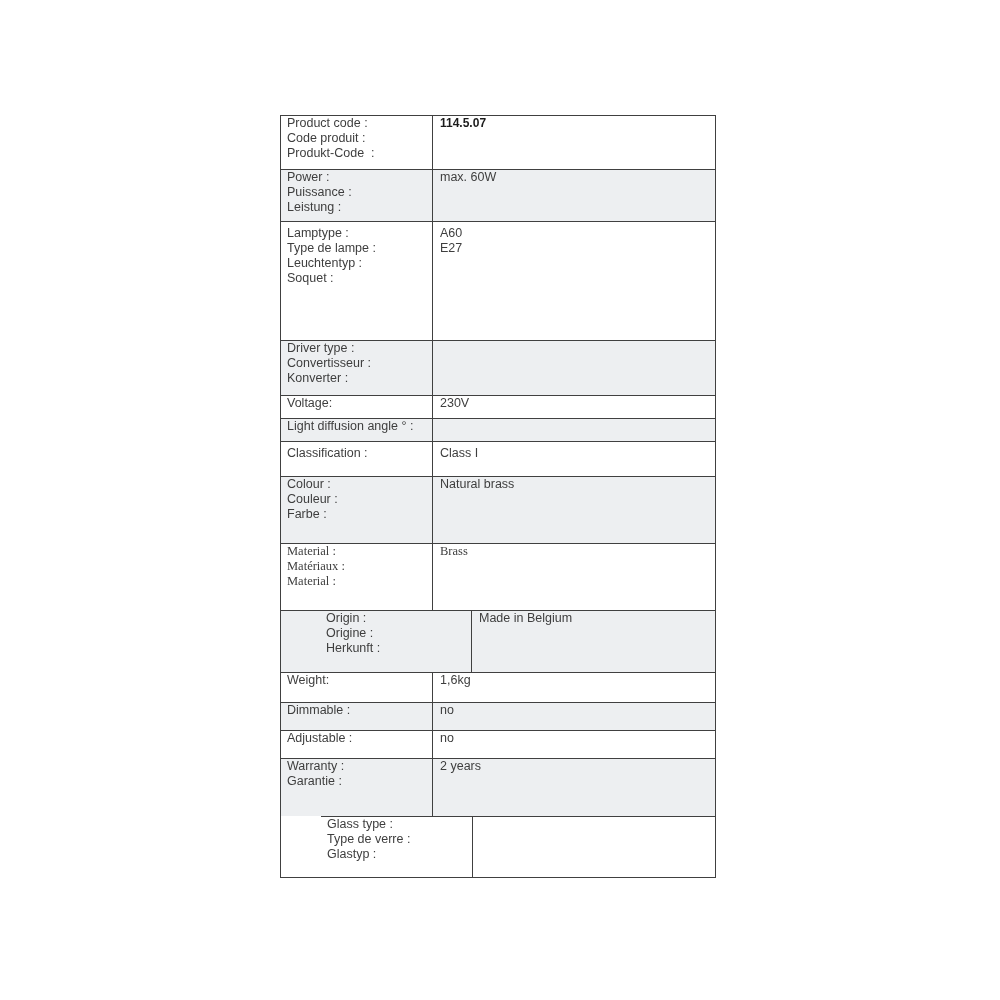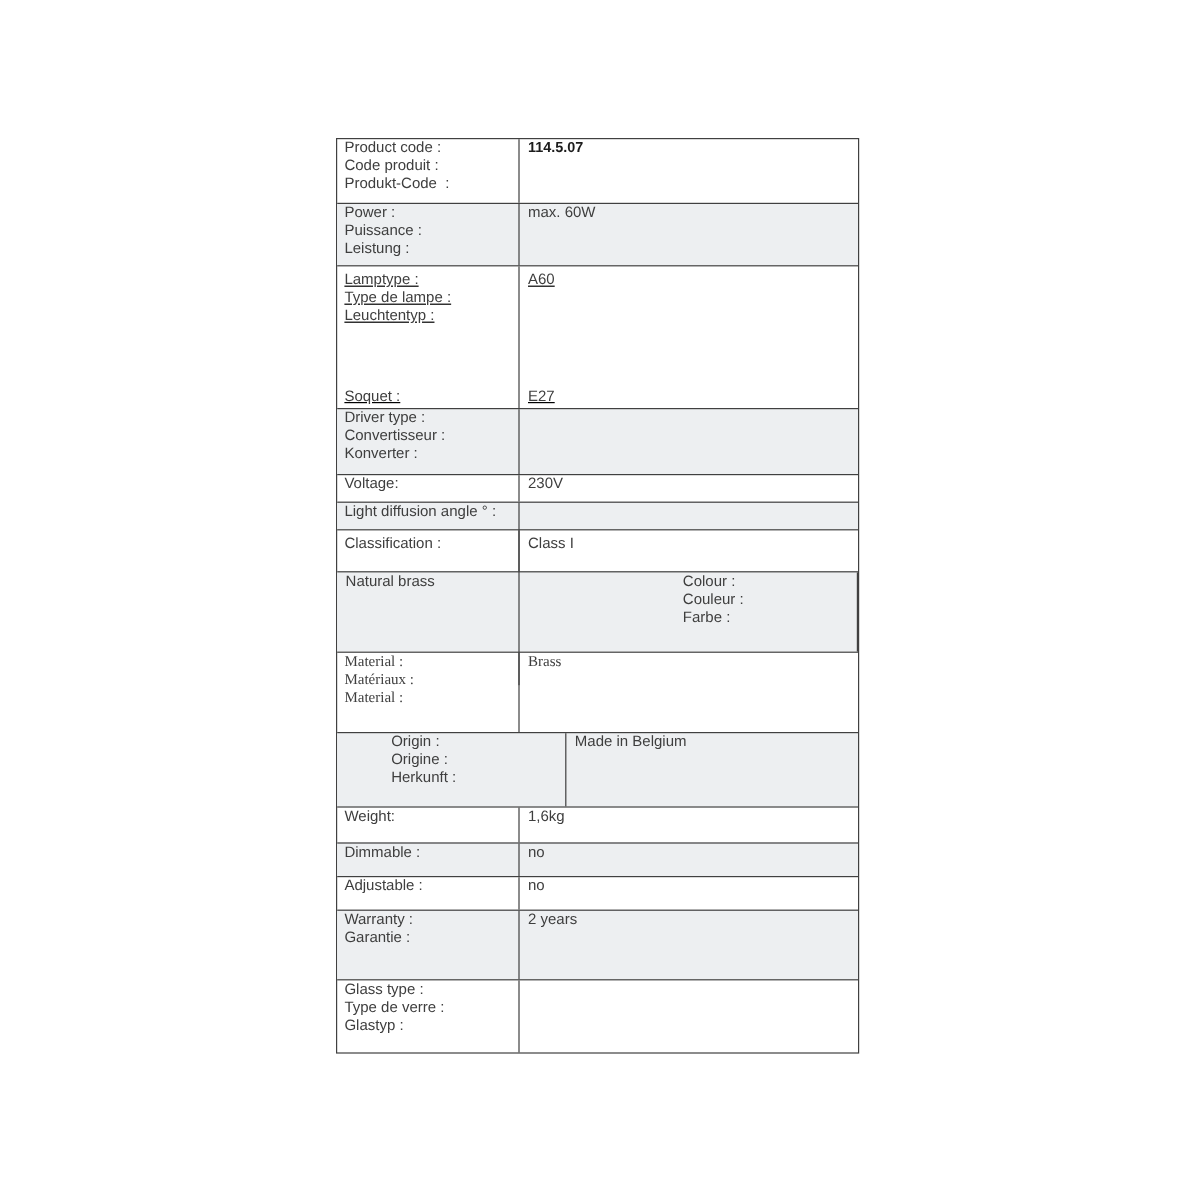--- a/index.html
+++ b/index.html
@@ -35,21 +35,21 @@
   }
   .label-cell {
     width: 152px;
     flex: 0 0 152px;
     border-right: 1px solid var(--border-color);
     padding: 0 4px 0 6px;
   }
   .value-cell { flex: 1 1 auto; padding: 0 4px 0 7px; }
   .v-middle { justify-content: flex-start; }
   .v-top { justify-content: flex-start; padding-top: 4px; }
-  .v-split { justify-content: space-between; padding-top: 4px; padding-bottom: 2px; text-decoration: underline; }
+  .v-split { padding-top: 4px; padding-bottom: 14px; }
   .line {
     white-space: pre;
     font-size: 12.5px;
     line-height: 15px;
     color: var(--text-color);
   }
   .line.bold {
     font-weight: 700;
     color: var(--bold-text-color);
     font-size: 12px;
@@ -148,32 +148,32 @@
             <div class="line">Classification :</div>
           </div>
         </div>
         <div class="cell value-cell v-top">
           <div>
             <div class="line">Class I</div>
           </div>
         </div>
       </div>
       <div class="row shade" style="height: 67px;">
-        <div class="cell value-cell v-middle">
-          <div>
-            <div class="line">Natural brass</div>
-          </div>
-        </div>
         <div class="cell label-cell v-middle">
           <div>
             <div class="line">Colour :</div>
             <div class="line">Couleur :</div>
             <div class="line">Farbe :</div>
           </div>
         </div>
+        <div class="cell value-cell v-middle">
+          <div>
+            <div class="line">Natural brass</div>
+          </div>
+        </div>
       </div>
       <div class="row" style="height: 67px; font-family: Liberation Serif, serif;">
         <div class="cell label-cell v-middle">
           <div>
             <div class="line">Material :</div>
             <div class="line">Matériaux :</div>
             <div class="line">Material :</div>
           </div>
         </div>
         <div class="cell value-cell v-middle">
@@ -238,21 +238,21 @@
             <div class="line">Warranty :</div>
             <div class="line">Garantie :</div>
           </div>
         </div>
         <div class="cell value-cell v-middle">
           <div>
             <div class="line">2 years</div>
           </div>
         </div>
       </div>
-      <div class="row" style="height: 61px;">
+      <div class="row" style="height: 61px; margin-left: 40px;">
         <div class="cell label-cell v-middle">
           <div>
             <div class="line">Glass type :</div>
             <div class="line">Type de verre :</div>
             <div class="line">Glastyp :</div>
           </div>
         </div>
       </div>
     </div>
 </div>

